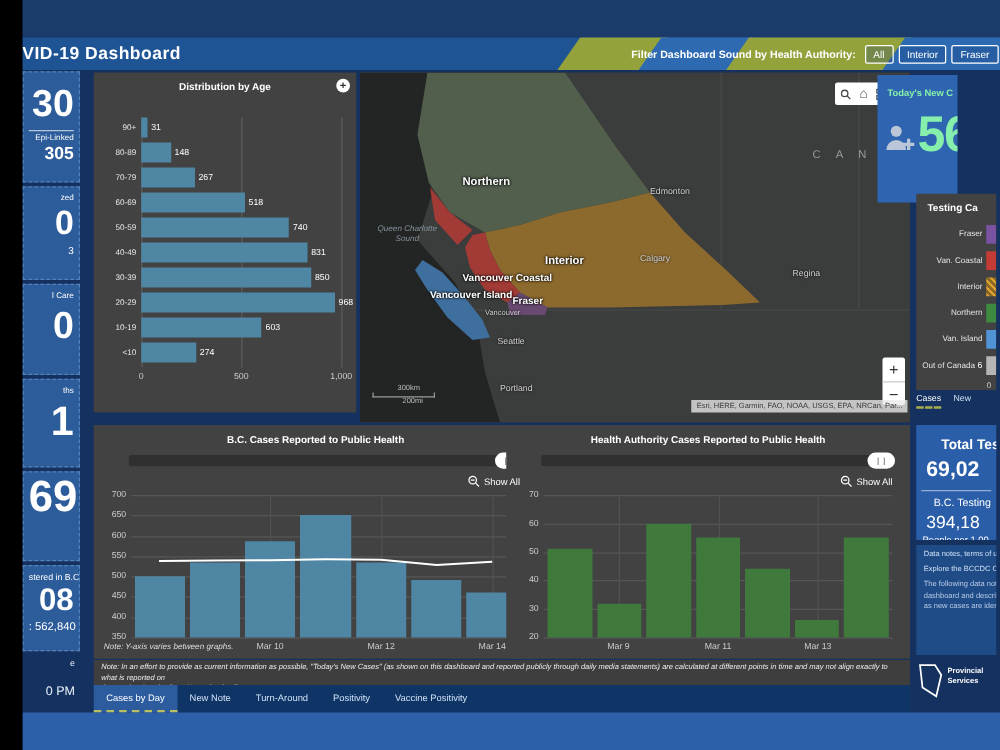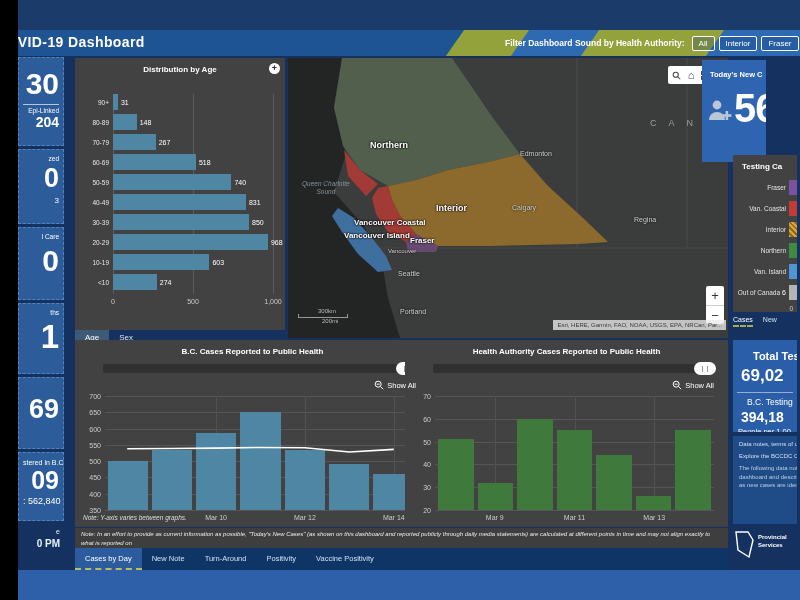--- a/index.html
+++ b/index.html
@@ -23,24 +23,24 @@
         box-sizing:border-box;color:#fff;text-align:right;padding:2px 4px;overflow:hidden;}
   .tile .lab{font-size:6.5px;display:block;white-space:nowrap;}
   .tile .big{font-weight:bold;display:block;line-height:1.05;white-space:nowrap;}
   .tile .sub{display:block;white-space:nowrap;}
   .t1{top:57px;height:89px;} .t1 .big{font-size:30px;margin-top:8px;}
   .t1 .div{border-top:1px solid rgba(255,255,255,.65);margin:4px 0 2px;}
   .t1 .sub{font-size:14px;font-weight:bold;}
   .t2{top:149px;height:75px;} .t2 .lab{margin-top:3px;} .t2 .big{font-size:27px;margin-top:2px;} .t2 .sub{font-size:8px;margin-top:4px;}
   .t3{top:227px;height:73px;} .t3 .lab{margin-top:3px;} .t3 .big{font-size:30px;margin-top:5px;}
   .t4{top:303px;height:71px;} .t4 .lab{margin-top:3px;} .t4 .big{font-size:33px;margin-top:4px;}
-  .t5{top:377px;height:72px;} .t5 .big{font-size:27px;margin-top:15px;}
+  .t5{top:377px;height:72px;} .t5 .big{font-size:35px;}
   .t6{top:452px;height:69px;} .t6 .lab{margin-top:4px;font-size:7px;} .t6 .big{font-size:25px;margin-top:1px;} .t6 .sub{font-size:9px;margin-top:3px;}
   .sidefooter{position:absolute;left:0;top:528px;width:46px;color:#e9f1fa;text-align:right;padding-right:4px;box-sizing:border-box;}
-  .sidefooter .l1{font-size:7px;display:block;} .sidefooter .l2{font-size:10px;font-weight:bold;display:block;margin-top:3px;}
+  .sidefooter .l1{font-size:7px;display:block;} .sidefooter .l2{font-size:10px;font-weight:normal;display:block;margin-top:13px;}
   
   .gpanel{position:absolute;background:#424242;}
   .ctitle{text-align:center;font-size:8px;font-weight:bold;color:#fff;padding-top:7px;}
   
   #agepanel{left:57px;top:58px;width:210px;height:272px;}
   .expand{position:absolute;right:5px;top:5px;width:11px;height:11px;border-radius:50%;background:#fff;color:#333;
           font-size:9px;line-height:11px;text-align:center;font-weight:bold;}
   .ageplot{position:absolute;left:8px;top:34px;width:194px;height:230px;}
   .agegl{position:absolute;top:2px;height:200px;width:1px;background:#5c5c5c;}
   .agerow{display:flex;align-items:center;height:20px;position:relative;z-index:1;}
@@ -66,21 +66,21 @@
   .gridicon i{width:4px;height:4px;border:1px solid #4a4a4a;box-sizing:border-box;}
   .zoombox{position:absolute;left:418px;top:228px;width:18px;height:38px;background:#fff;border-radius:2px;color:#333;
            display:flex;flex-direction:column;}
   .zoombox span{flex:1;text-align:center;font-size:13px;line-height:19px;}
   .zoombox span:first-child{border-bottom:1px solid #ccc;}
   .scale{position:absolute;left:10px;top:250px;color:#bbb;font-size:6px;}
   .scaleline{width:48px;border-bottom:1px solid #999;border-left:1px solid #999;border-right:1px solid #999;height:3px;}
   .attrib{position:absolute;right:2px;bottom:8px;background:rgba(235,235,235,.78);color:#3a3a3a;font-size:6px;
           padding:2px 4px;white-space:nowrap;}
   
-  #todaytile{position:absolute;left:684px;top:60px;width:64px;height:102px;background:#2f65b0;color:#ffffff;overflow:hidden;}
+  #todaytile{position:absolute;left:684px;top:60px;width:64px;height:102px;background:#2f65b0;color:#86efac;overflow:hidden;}
   .todaytitle{font-size:7.5px;font-weight:bold;margin:10px 0 0 8px;white-space:nowrap;}
   .todayval{position:absolute;left:32px;top:26px;font-size:40px;font-weight:bold;letter-spacing:-1px;}
   .personicon{position:absolute;left:5px;top:38px;}
   #activepanel{left:715px;top:155px;width:64px;height:157px;overflow:hidden;}
   #activepanel .ctitle{text-align:left;padding-left:9px;white-space:nowrap;}
   .activerows{position:absolute;left:2px;right:0;top:22px;}
   .activerow{display:flex;align-items:center;height:21px;}
   .activelab{flex:1;text-align:right;font-size:6.5px;color:#e3e3e3;white-space:nowrap;overflow:hidden;}
   .activeval{font-size:7px;color:#fff;margin-left:2px;}
   .activestub{width:8px;height:15px;margin-left:3px;flex:none;}
@@ -104,21 +104,21 @@
   .barbox{position:absolute;left:0;right:0;top:0;bottom:0;display:flex;align-items:flex-end;gap:4px;padding:0 3px;}
   .vbar{flex:1;}
   .avgline{position:absolute;left:0;top:0;width:100%;height:100%;overflow:visible;}
   .chartnote{position:absolute;left:8px;bottom:6px;font-size:6.5px;font-style:italic;color:#ddd;}
   
   #totalspanel{position:absolute;left:715px;top:340px;width:64px;height:92px;background:#2a5ea9;color:#fff;overflow:hidden;}
   .tt1{font-size:11px;font-weight:bold;margin:10px 0 0 20px;white-space:nowrap;}
   .tt2{font-size:17px;font-weight:bold;margin:4px 0 0 8px;white-space:nowrap;}
   .ttdiv{border-top:1px solid rgba(255,255,255,.5);margin:6px 4px 0;}
   .tt3{font-size:8.5px;margin:4px 0 0 14px;white-space:nowrap;}
-  .tt4{font-size:14px;font-weight:bold;margin:2px 0 0 8px;white-space:nowrap;}
+  .tt4{font-size:14px;font-weight:normal;margin:2px 0 0 8px;white-space:nowrap;}
   .tt5{font-size:7.5px;margin:2px 0 0 5px;white-space:nowrap;}
   #notespanel{position:absolute;left:715px;top:436px;width:64px;height:88px;background:#1f4b87;color:#cfe0f5;overflow:hidden;padding:5px 0 0 6px;box-sizing:border-box;}
   #notespanel .nl{font-size:6px;white-space:nowrap;display:block;margin-bottom:6px;}
   #notespanel .np{font-size:6px;white-space:nowrap;display:block;margin-bottom:2.5px;color:#b9cde8;}
   
   .notebar{position:absolute;left:57px;top:528px;width:653px;height:20px;background:#3e3e3e;color:#ececec;
            font-size:6px;font-style:italic;padding:2px 6px;box-sizing:border-box;line-height:1.45;}
   .tabbar{position:absolute;left:57px;top:548px;width:653px;height:22px;background:#0f3566;display:flex;
           align-items:stretch;font-size:7.5px;color:#cfe0f5;}
   .btab{padding:6px 10px 4px;white-space:nowrap;}
@@ -149,41 +149,41 @@
       <button class="fbtn">Interior</button>
       <button class="fbtn">Fraser</button>
 
     </div>
   </div>
 
   <div class="tile t1">
     <span class="big">30</span>
     <div class="div"></div>
     <span class="lab">Epi-Linked</span>
-    <span class="sub">204</span>
+    <span class="sub">305</span>
   </div>
   <div class="tile t2">
     <span class="lab">zed</span>
     <span class="big">0</span>
     <span class="sub">3</span>
   </div>
   <div class="tile t3">
     <span class="lab">l Care</span>
     <span class="big">0</span>
   </div>
   <div class="tile t4">
     <span class="lab">ths</span>
     <span class="big">1</span>
   </div>
   <div class="tile t5">
     <span class="big">69</span>
   </div>
   <div class="tile t6">
     <span class="lab">stered in B.C.</span>
-    <span class="big">09</span>
+    <span class="big">08</span>
     <span class="sub">: 562,840</span>
   </div>
   <div class="sidefooter">
     <span class="l1">e</span>
     <span class="l2">0 PM</span>
   </div>
 
   <div class="gpanel" id="agepanel">
     <div class="ctitle">Distribution by Age</div>
     <div class="expand">+</div>
@@ -260,43 +260,39 @@
               <div class="agetrack">
                 <div class="agebar" style="width: 43.84px; background: rgb(78, 134, 163);"></div>
                 <span class="ageval">274</span>
               </div>
             </div>
           </div>
       <span class="ageax" style="left:30px">0</span>
       <span class="ageax" style="left:110px">500</span>
       <span class="ageax" style="left:190px">1,000</span>
     </div>
-  </div>
-  <div class="tabsrow" id="agetabs">
-    <div class="tab active">Age</div>
-    <div class="tab">Sex</div>
   </div>
 
   <div class="gpanel" id="mappanel">
     <svg width="440" height="280" viewBox="0 0 440 280">
       <rect x="0" y="0" width="440" height="280" fill="#3b3c3c"></rect>
       <line x1="289" y1="0" x2="289" y2="190" stroke="#4a4a4a" stroke-width="1"></line>
       <line x1="399" y1="0" x2="399" y2="190" stroke="#4a4a4a" stroke-width="1"></line>
       <line x1="70" y1="190" x2="440" y2="190" stroke="#474747" stroke-width="1"></line>
       <path d="M0,0 L54,0 L46,48 L58,96 L46,134 L76,168 L94,204 L100,240 L112,280 L0,280 Z" fill="#232424"></path>
       <path d="M54,0 L164,0 L205,60 L232,96 L200,104 L160,112 L128,122 L100,128 L72,112 L55,88 L46,50 Z" fill="#515f4c"></path>
       <path d="M100,128 L128,122 L160,112 L200,104 L232,96 L260,128 L295,160 L320,184 L290,186 L200,188 L150,188 L128,176 L112,158 L104,142 Z" fill="#8c6a2e"></path>
       <path d="M100,128 L104,142 L112,158 L128,176 L118,184 L100,174 L88,156 L84,140 L90,130 Z" fill="#a23a36"></path>
       <path d="M56,92 L72,112 L90,126 L78,138 L60,118 Z" fill="#a23a36"></path>
       <path d="M118,184 L128,176 L150,188 L148,194 L120,194 Z" fill="#684a70"></path>
       <path d="M50,150 L66,160 L84,180 L98,198 L104,212 L90,214 L70,196 L54,174 L44,158 Z" fill="#3f6f9e"></path>
     </svg>
     <div class="maplabel" style="left:82px;top:82px">Northern</div>
     <div class="maplabel" style="left:148px;top:145px">Interior</div>
-    <div class="maplabel" style="left:66px;top:160px;font-size:8px">Vancouver Coastal</div>
+    <div class="maplabel" style="left:82px;top:160px;font-size:8px">Vancouver Coastal</div>
     <div class="maplabel" style="left:56px;top:173px;font-size:8px">Vancouver Island</div>
     <div class="maplabel" style="left:122px;top:178px;font-size:8px">Fraser</div>
     <div class="citylabel" style="left:232px;top:92px">Edmonton</div>
     <div class="citylabel" style="left:224px;top:146px">Calgary</div>
     <div class="citylabel" style="left:346px;top:158px">Regina</div>
     <div class="citylabel" style="left:100px;top:190px;font-size:6px">Vancouver</div>
     <div class="citylabel" style="left:110px;top:212px">Seattle</div>
     <div class="citylabel" style="left:112px;top:250px">Portland</div>
     <div class="country" style="left:362px;top:60px">C A N A D A</div>
     <div class="water" style="left:14px;top:122px">

